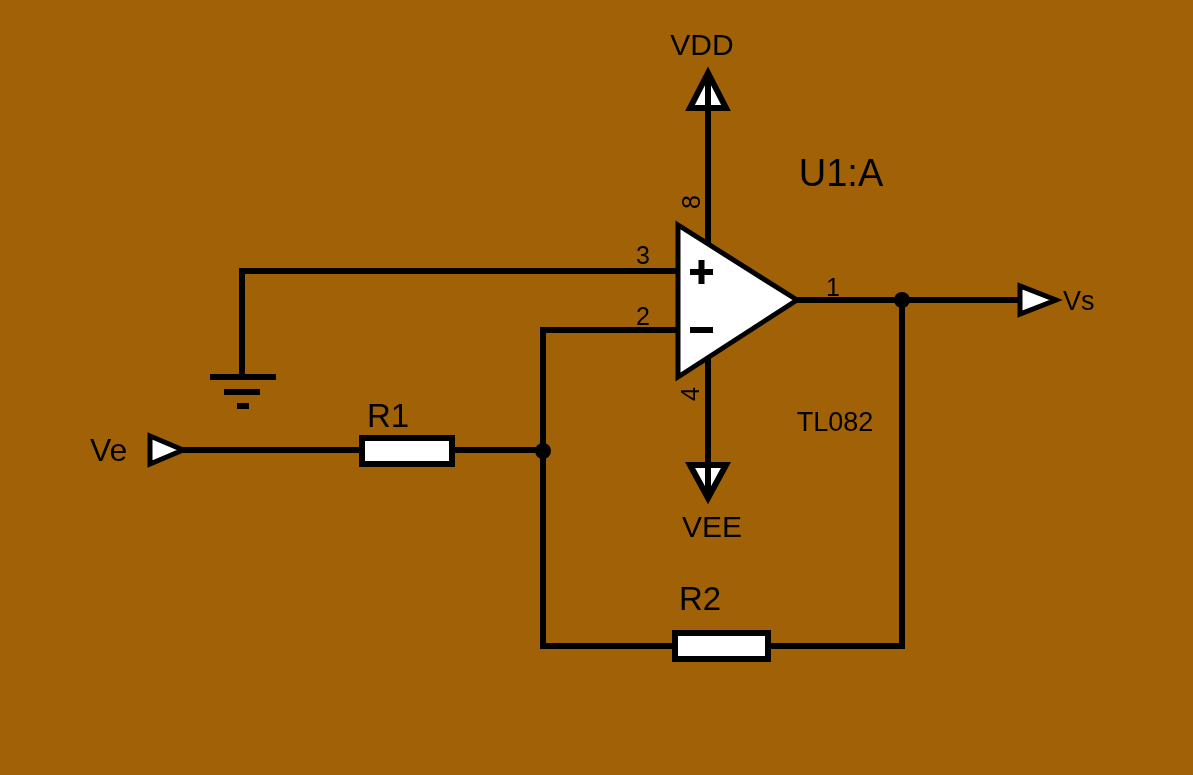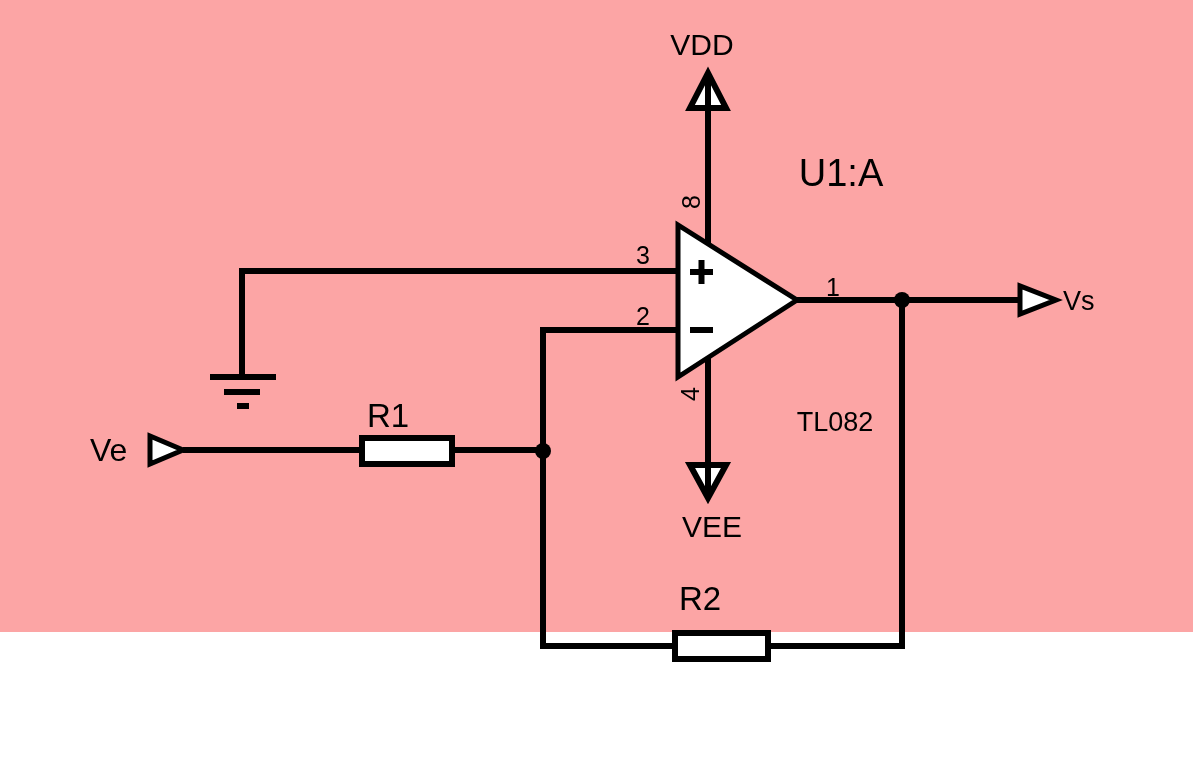--- a/index.html
+++ b/index.html
@@ -6,22 +6,22 @@
     margin: 0;
     padding: 0;
     background: #ffffff;
     width: 1193px;
     height: 775px;
     overflow: hidden;
   }
   .canvas-wrap {
     position: relative;
     width: 1193px;
-    height: 632px;
-    background: #fca5a5;
+    height: 775px;
+    background: #a16207;
   }
   svg {
     display: block;
   }
   .wire {
     stroke: #000000;
     stroke-width: 6;
     fill: none;
     stroke-linecap: butt;
   }

